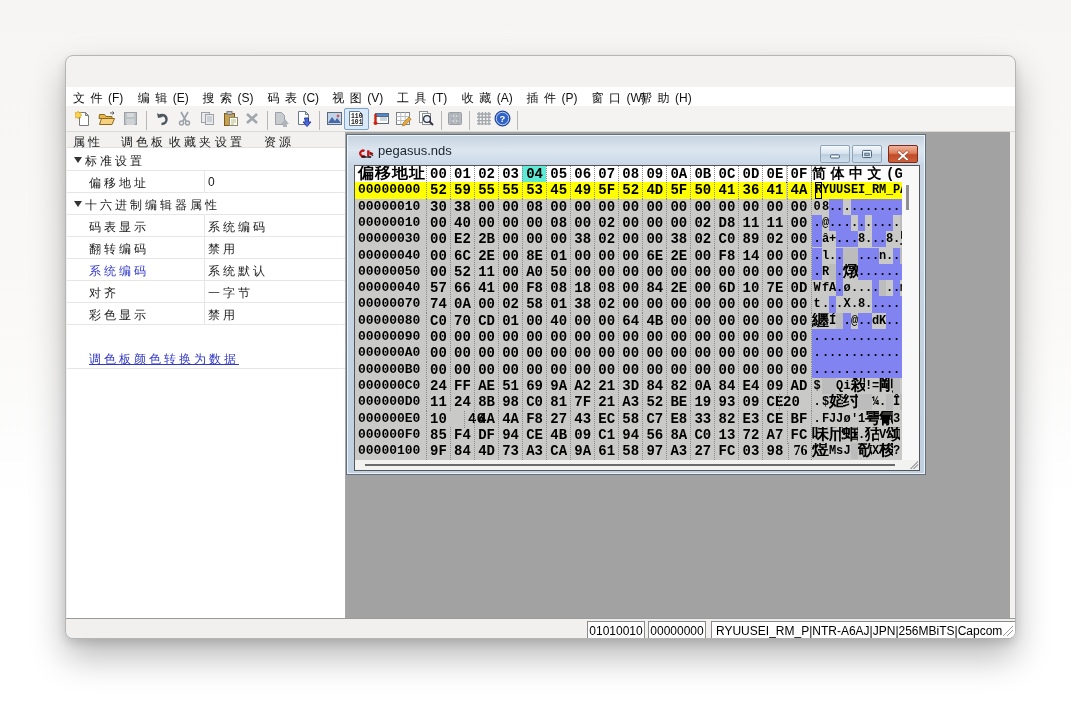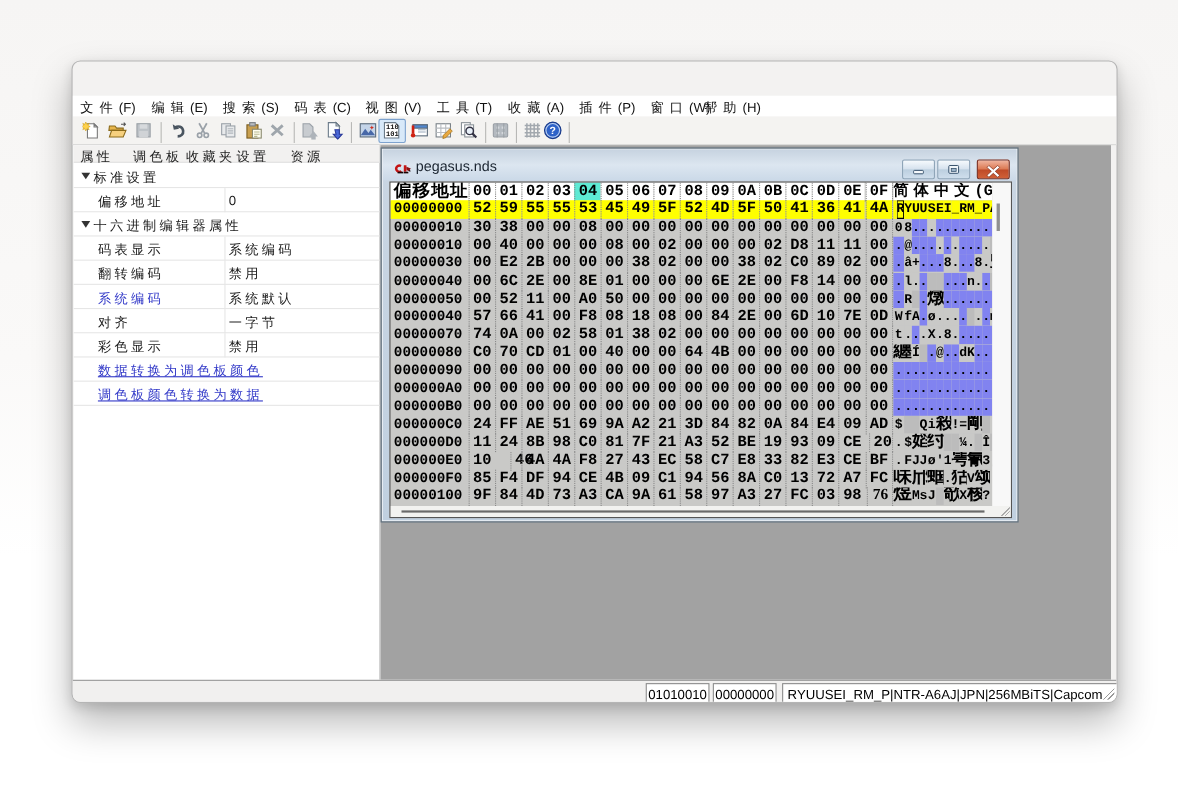--- a/index.html
+++ b/index.html
@@ -202,23 +202,20 @@
       <div class="pr" style="top:149px">
         <span class="pl" style="left:22px;">对齐</span>
         <span class="pd"></span>
         <span class="pv">一字节</span>
       </div>
       <div class="pr" style="top:171px">
         <span class="pl" style="left:22px;">彩色显示</span>
         <span class="pd"></span>
         <span class="pv">禁用</span>
       </div>
-      <div class="pr" style="top:193px">
-        <span class="pl lk" style="left:22px">数据转换为调色板颜色</span>
-      </div>
       <div class="pr" style="top:215px">
         <span class="pl lk" style="left:22px">调色板颜色转换为数据</span>
       </div>
  </div>
  <div class="cw">
   <div class="cwt">
    <svg style="position:absolute;left:10px;top:13px" width="17" height="9" viewBox="0 0 17 9">
           <path d="M6.5 2a2.8 2.8 0 1 0 .3 4.6" stroke="#C41414" stroke-width="2.2" fill="none"></path>
           <path d="M3.5 7.2h5.2v1.6H3.5z" fill="#1a0505"></path>
           <path d="M10.3 1.2v6" stroke="#C41414" stroke-width="2.4"></path>
@@ -518,21 +515,21 @@
           <span class="hc" style="left:191.2px;">81</span>
           <span class="hc" style="left:215.2px;">7F</span>
           <span class="hc" style="left:239.2px;">21</span>
           <span class="hc" style="left:263.2px;">A3</span>
           <span class="hc" style="left:287.3px;">52</span>
           <span class="hc" style="left:311.3px;">BE</span>
           <span class="hc" style="left:335.3px;">19</span>
           <span class="hc" style="left:359.4px;">93</span>
           <span class="hc" style="left:383.4px;">09</span>
           <span class="hc" style="left:407.4px;">CE</span>
-          <span class="hc" style="left:435px;">20</span>
+          <span class="hc" style="left:424px;">20</span>
         </div>
         <div class="hr" style="top:244.5px">
           <span class="ha" style="">000000E0</span>
           <span class="hc" style="left:71.0px;">10</span>
           <span class="hc" style="left:109px;">46</span>
           <span class="hc" style="left:119.1px;">4A</span>
           <span class="hc" style="left:143.1px;">4A</span>
           <span class="hc" style="left:167.1px;">F8</span>
           <span class="hc" style="left:191.2px;">27</span>
           <span class="hc" style="left:215.2px;">43</span>

